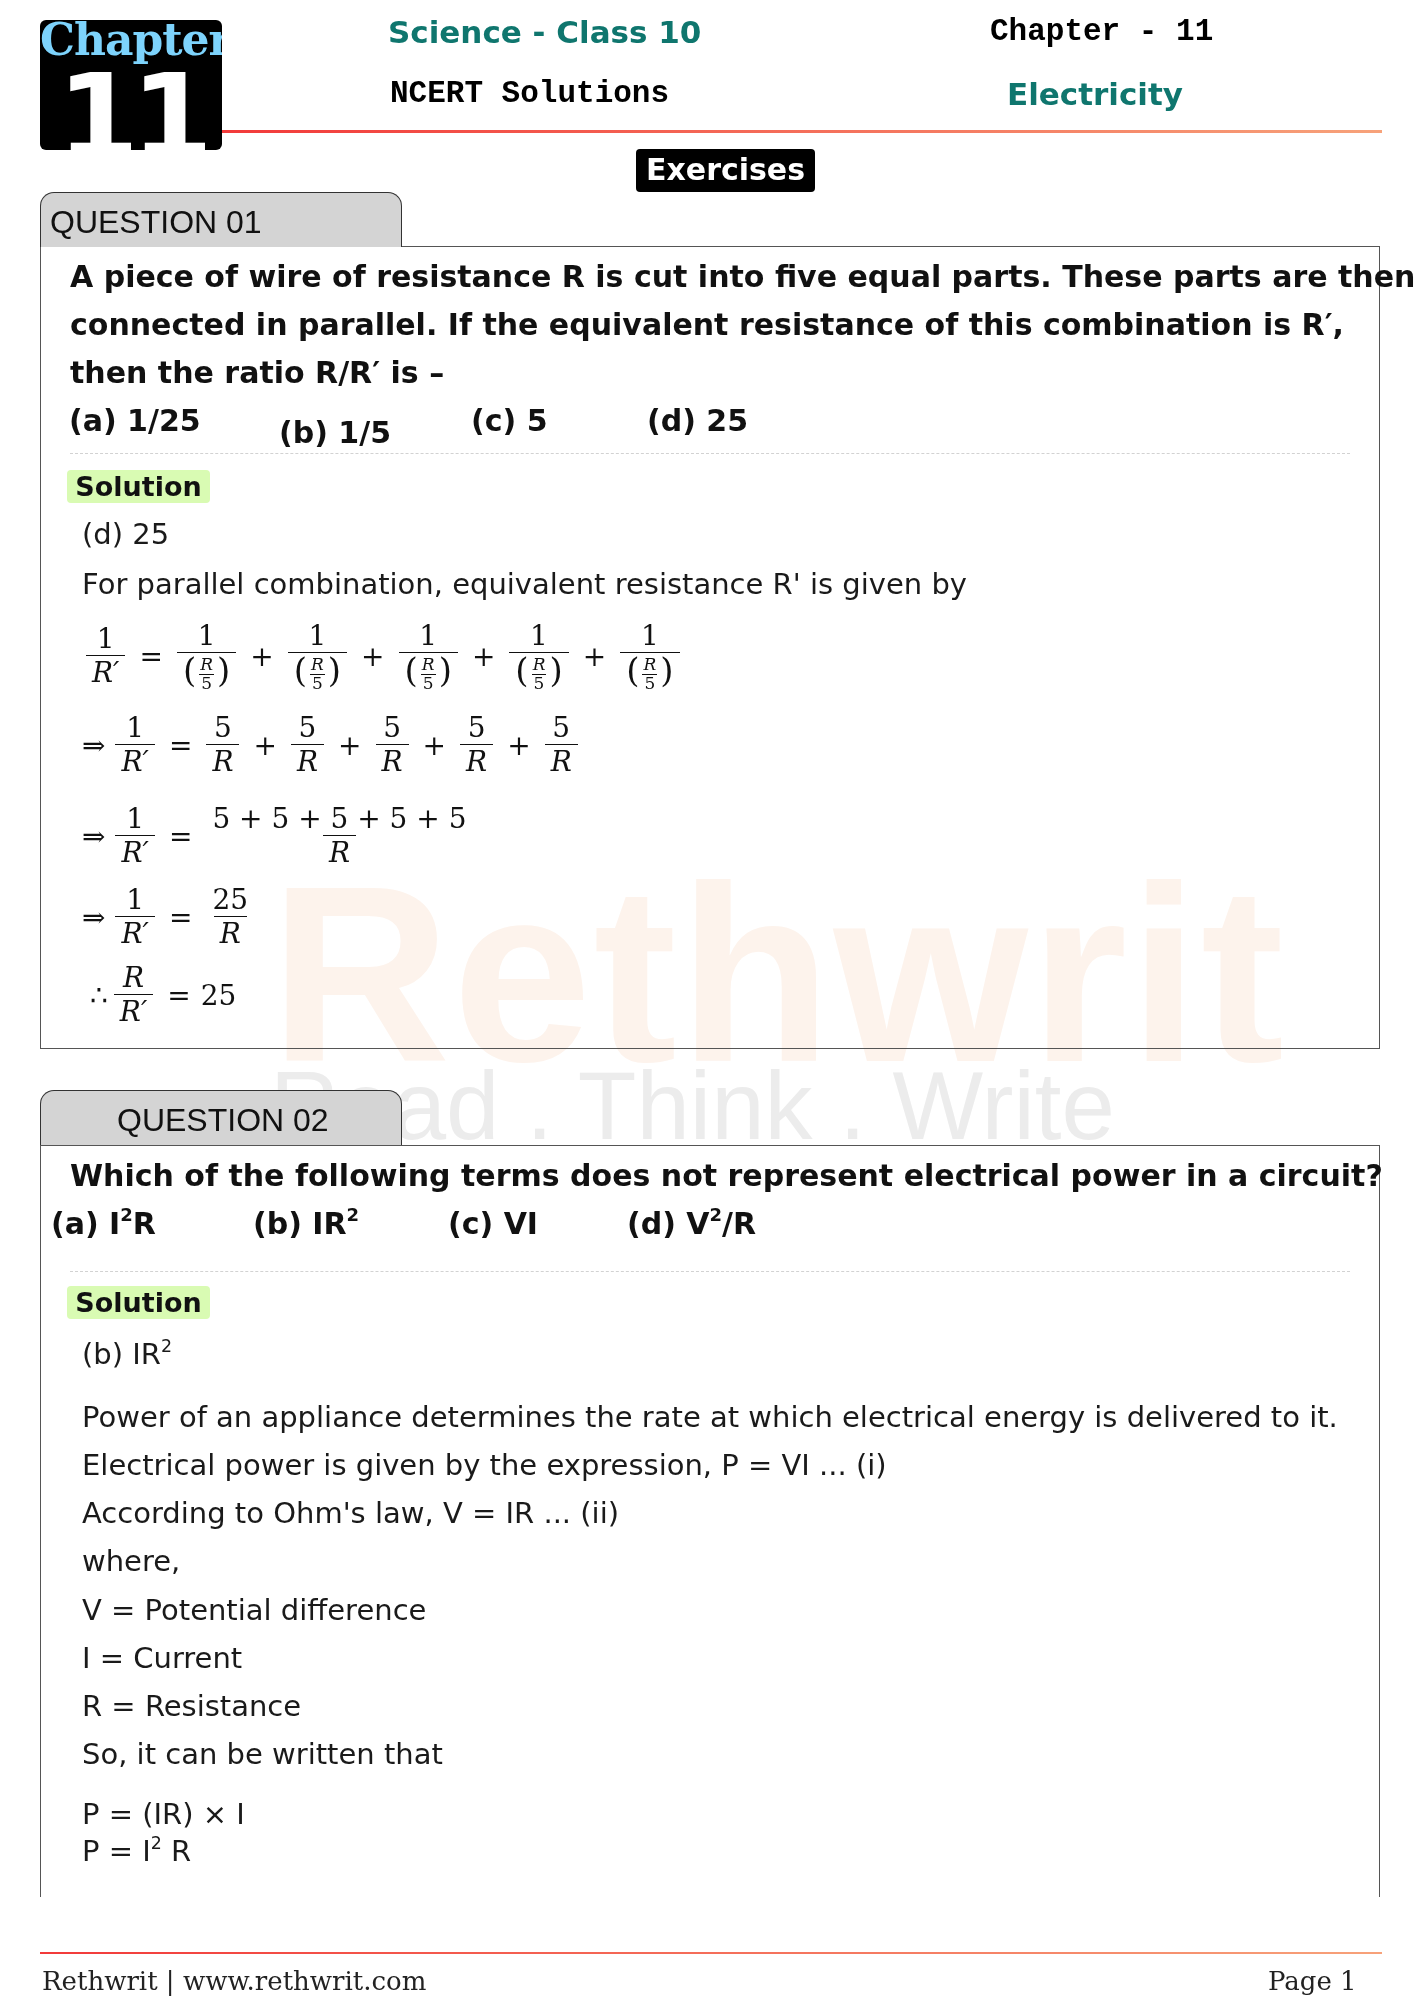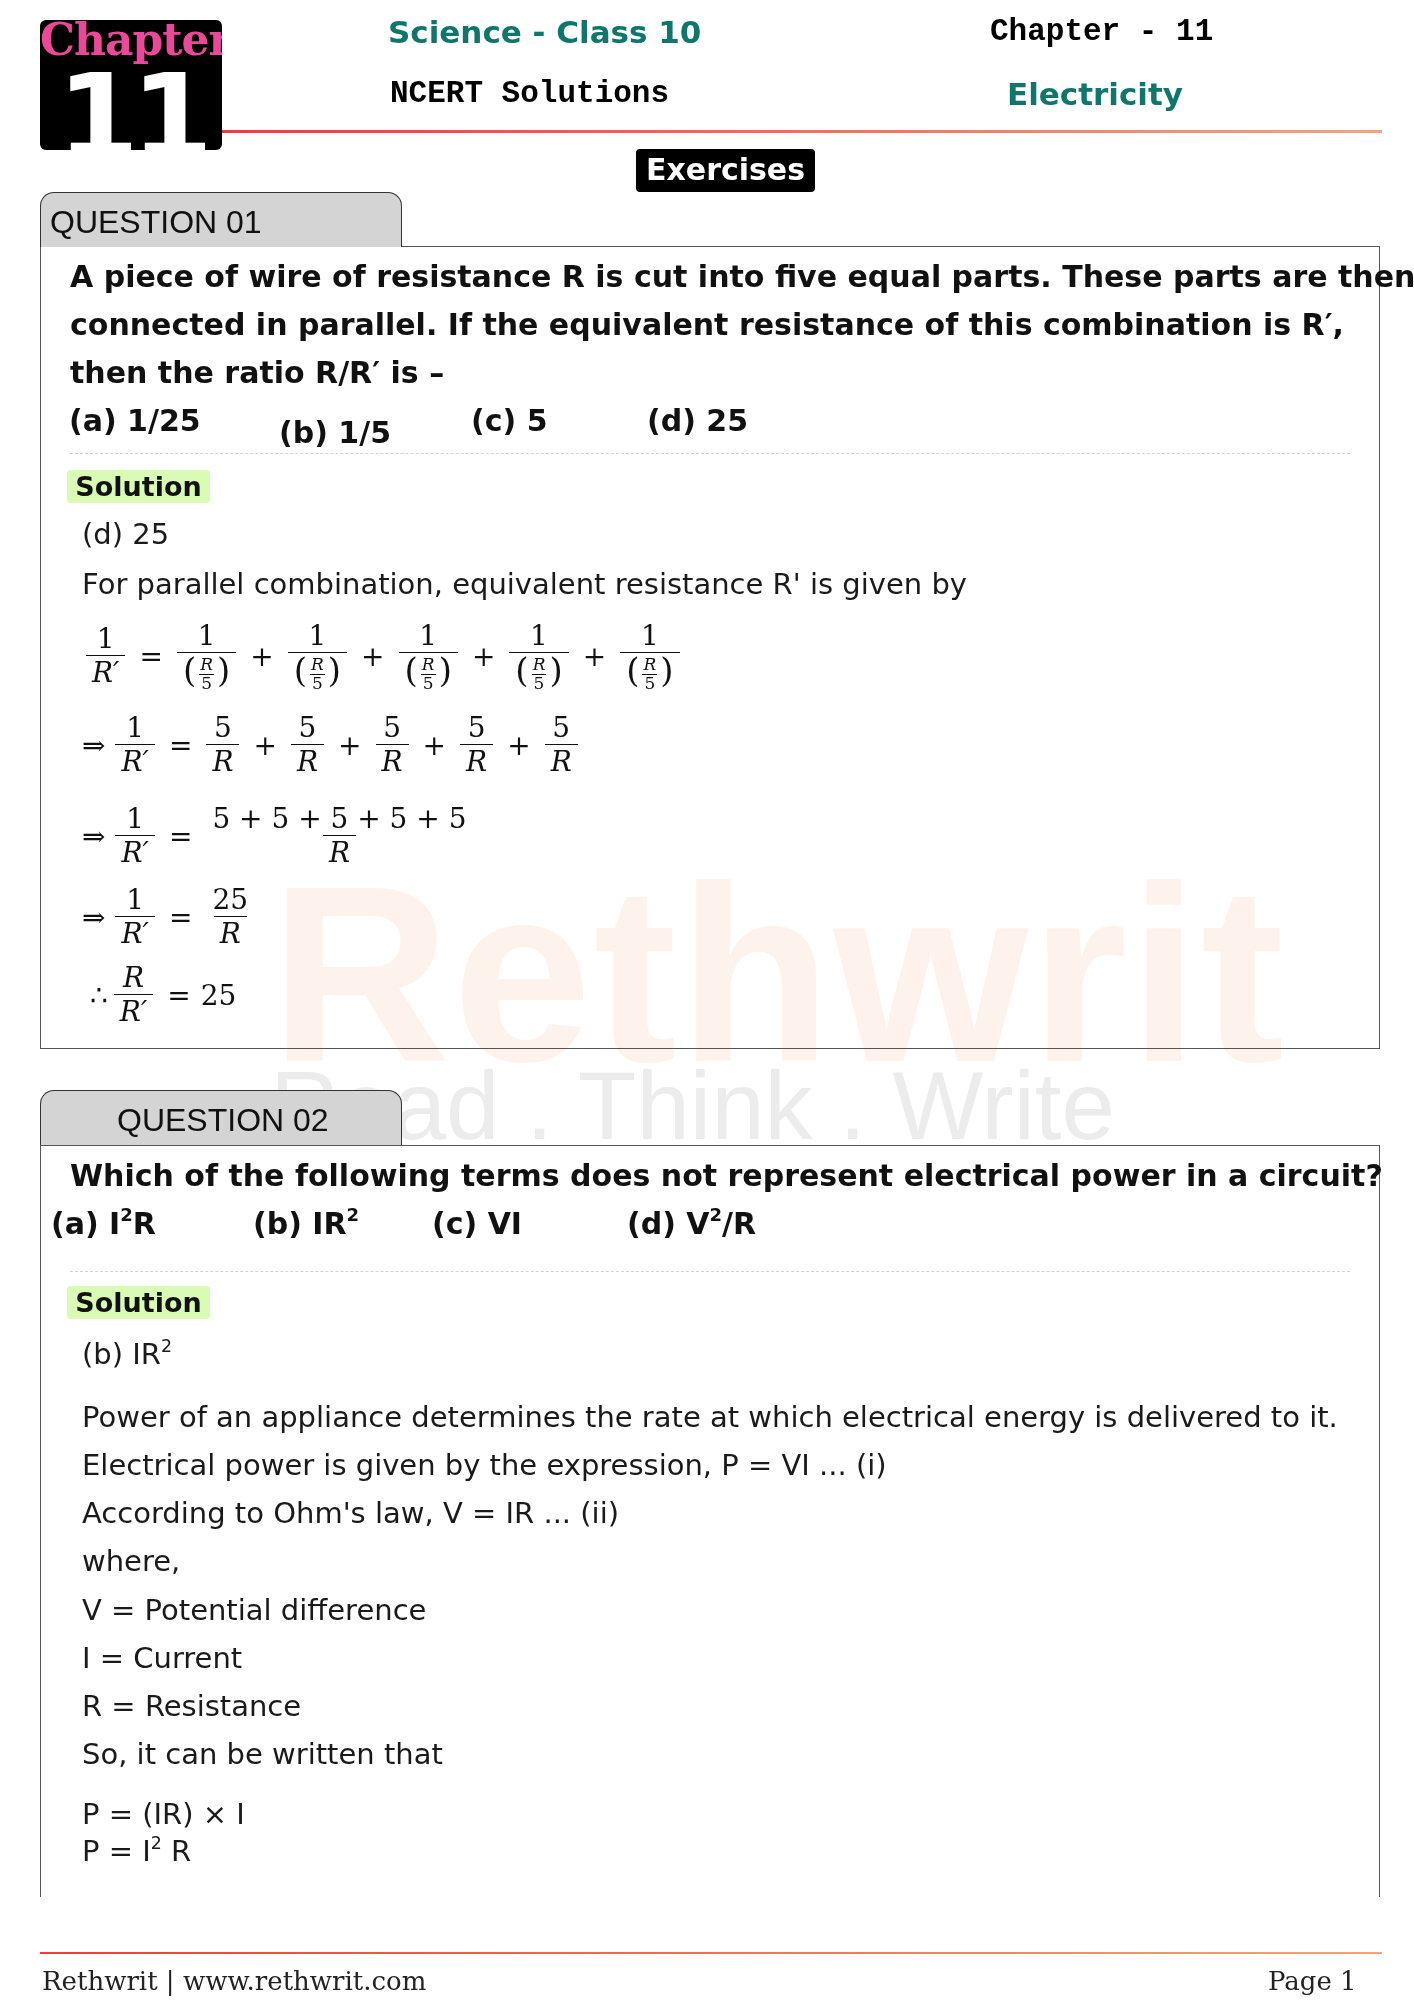--- a/index.html
+++ b/index.html
@@ -19,21 +19,21 @@
     font-size:96px; color:#ececec; line-height:1; z-index:0; white-space:nowrap;
   }
 
   
   .chap-badge {
     position:absolute; left:40px; top:20px; width:182px; height:130px;
     background:#000; border-radius:6px; overflow:hidden; z-index:2;
   }
   .chap-badge .word {
     position:absolute; left:0; top:-6px; width:100%; text-align:center;
-    font-family:"DejaVu Serif", serif; font-weight:bold; font-size:44px; color:#ec4899;
+    font-family:"DejaVu Serif", serif; font-weight:bold; font-size:44px; color:#7dd3fc;
     letter-spacing:-1px;
   }
   .chap-badge .num {
     position:absolute; left:0; top:38px; width:100%; text-align:center;
     font-family:"DejaVu Sans", sans-serif; font-weight:bold; font-size:118px; color:#fff;
     line-height:1; letter-spacing:-8px;text-decoration:underline;
   }
   .hdr-text { position:absolute; font-weight:bold; font-size:31px; white-space:nowrap; z-index:2; }
   .hdr-red { color:#0f766e; }
   .hdr-gray { color:#000000;font-family:Liberation Mono, monospace; }
@@ -253,21 +253,21 @@
   <span>25</span>
 </div>
 
 <div class="q-tab" style="top:1090px;">QUESTION 02</div>
 <div class="q-box open" style="top:1145px; height:752px;"></div>
 
 <div class="q-text" style="top:1161px;">Which of the following terms does not represent electrical power in a circuit?</div>
 
 <div class="opt" style="left:51px; top:1209px;"><span>(a) I</span><sup>2</sup><span>R</span></div>
 <div class="opt" style="left:253px; top:1209px;"><span>(b) IR</span><sup>2</sup><span></span></div>
-<div class="opt" style="left:432px; top:1209px;"><span>(c) VI</span><sup></sup><span></span></div>
+<div class="opt" style="left:448px; top:1209px;"><span>(c) VI</span><sup></sup><span></span></div>
 <div class="opt" style="left:627px; top:1209px;"><span>(d) V</span><sup>2</sup><span>/R</span></div>
 
 <div class="dash" style="top:1271px;"></div>
 
 <div class="sol-label" style="top:1286px;">Solution</div>
 <div class="sol-text" style="top:1340px;"><span>(b) IR</span><sup>2</sup></div>
 
 <div class="sol-text" style="top:1403px;">Power of an appliance determines the rate at which electrical energy is delivered to it.</div>
 <div class="sol-text" style="top:1451px;">Electrical power is given by the expression, P = VI ... (i)</div>
 <div class="sol-text" style="top:1499px;">According to Ohm's law, V = IR ... (ii)</div>

